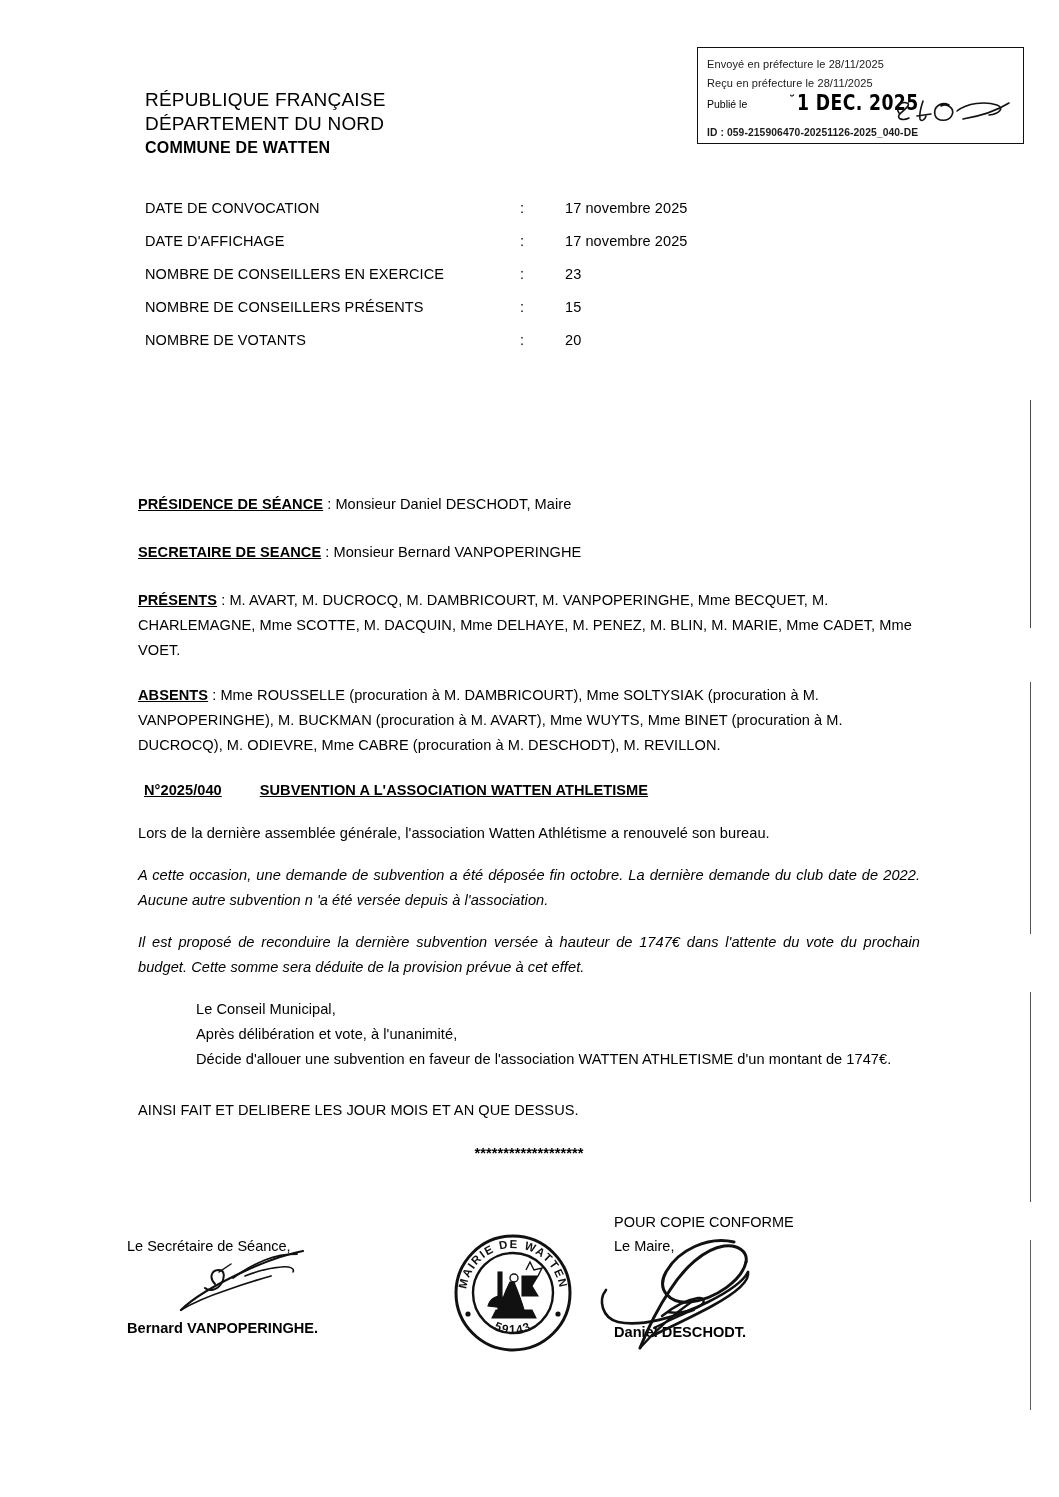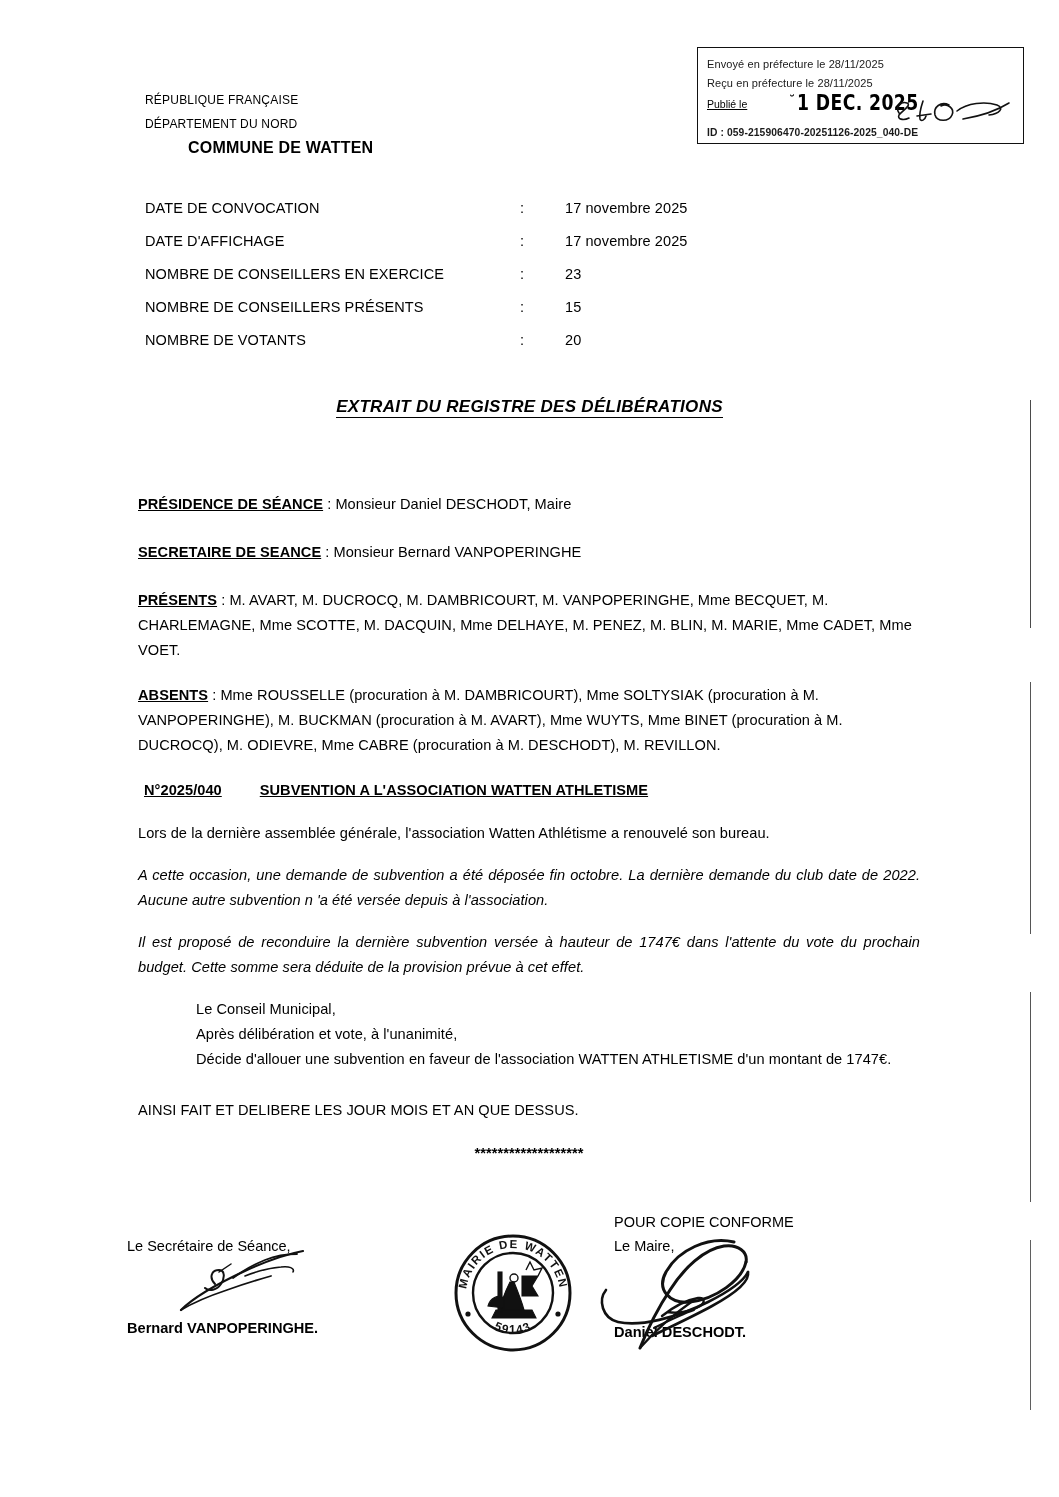--- a/index.html
+++ b/index.html
@@ -46,21 +46,20 @@
   }
   .pub-row {
     position: relative;
     height: 26px;
   }
   .pub-row .pub-label {
     position: absolute;
     left: 0;
     top: 5px;
     font-size: 10.5px;
-    text-decoration: underline;
   }
   
   .date-stamp {
     position: absolute;
     left: 90px;
     top: -2px;
     font-family: "DejaVu Sans", sans-serif;
     font-weight: bold;
     font-size: 21px;
     letter-spacing: 0.5px;
@@ -86,27 +85,26 @@
   }
 
   
   .doc-header {
     position: absolute;
     left: 145px;
     top: 88px;
     line-height: 24px;
   }
   .doc-header div {
-    font-size: 12px;
+    font-size: 19px;
     letter-spacing: 0.2px;
   }
   .doc-header .commune {
     font-weight: bold;
     font-size: 16px;
-    margin-left: 43px;
   }
 
   
   .meta-table {
     position: absolute;
     left: 145px;
     top: 200px;
     width: 600px;
     border-collapse: collapse;
   }
@@ -334,23 +332,20 @@
         <td class="val">15</td>
       </tr>
       <tr>
         <td class="lbl">NOMBRE DE VOTANTS</td>
         <td class="sep">:</td>
         <td class="val">20</td>
       </tr>
     </tbody>
   </table>
 
-  <div class="title-main">
-    <span>EXTRAIT DU REGISTRE DES DÉLIBÉRATIONS</span>
-  </div>
 
   <div class="body-block">
 
     <p class="roles">
       <span class="lead">PRÉSIDENCE DE SÉANCE</span><span> : Monsieur Daniel DESCHODT, Maire</span>
     </p>
 
     <p class="roles">
       <span class="lead">SECRETAIRE DE SEANCE</span><span> : Monsieur Bernard VANPOPERINGHE</span>
     </p>

